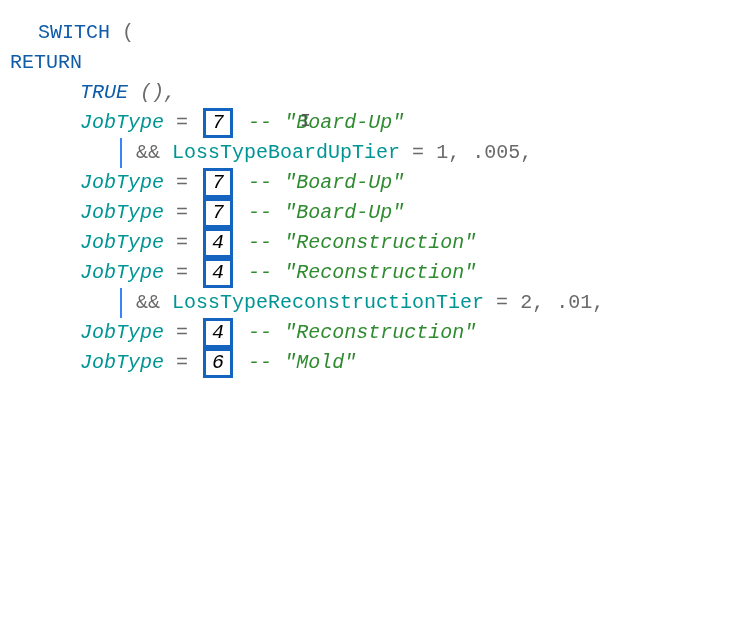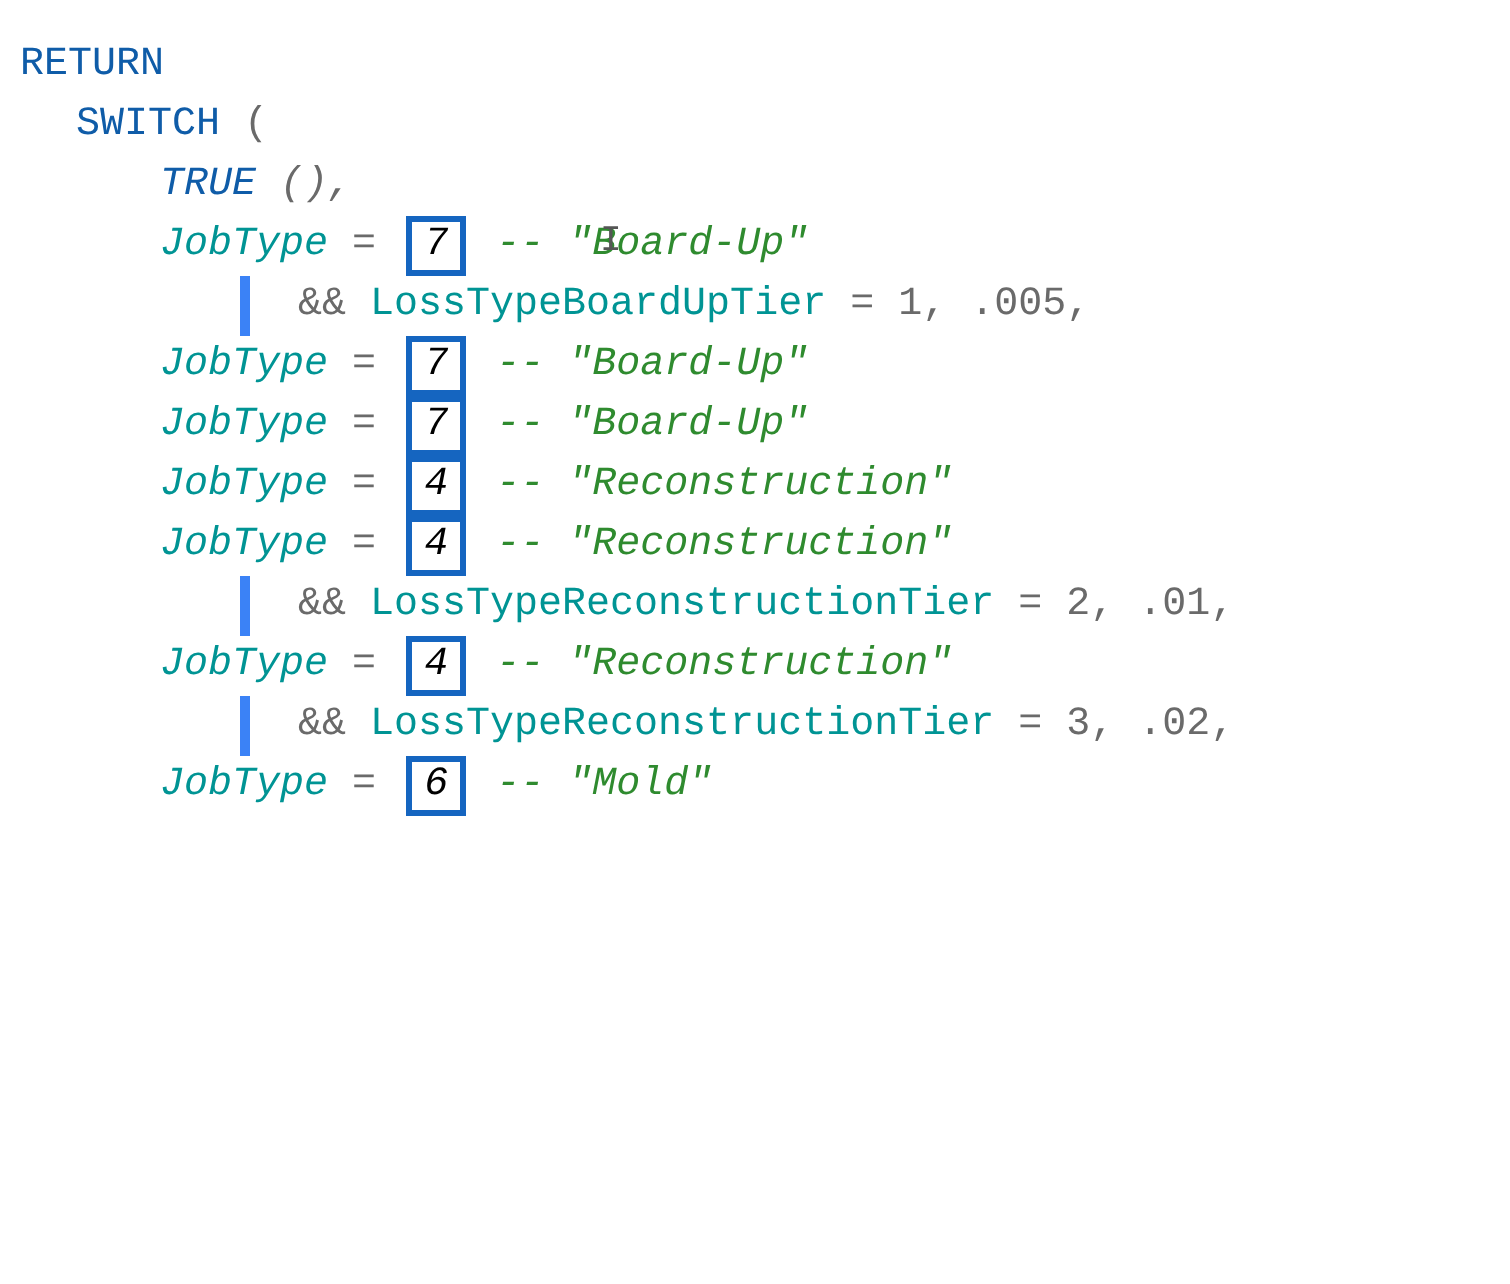--- a/index.html
+++ b/index.html
@@ -31,47 +31,47 @@
     color: #000;
     border: 3px solid #1565c0;
     padding: 0px 6px;
     margin: 0 3px;
     display: inline-block;
     line-height: 1.2;
     font-weight: 500;
     background: #fff;
   }
   .guide {
-    border-left: 5px solid #3b82f6;
-    padding-left: 24px;
+    border-left: 2px solid #3b82f6;
+    padding-left: 14px;
     margin-left: 0px;
     display: inline-block;
   }
   .cursor {
     position: absolute;
     color: #555;
     font-size: 18px;
     user-select: none;
     pointer-events: none;
   }
 </style>
 </head>
 <body>
 
 <div class="editor">
 
   <span class="cursor" style="left:300px; top:108px;">I</span>
 
-  <span class="line">
-    <span class="kw-blue">RETURN</span>
-  </span>
-
   <span class="line indent-1">
     <span class="kw-blue">SWITCH</span>
     <span class="op"> (</span>
+  </span>
+
+  <span class="line">
+    <span class="kw-blue">RETURN</span>
   </span>
 
   <span class="line indent-2">
     <span class="kw-blue">TRUE</span>
     <span class="op"> <span>(),</span></span>
   </span>
 
   <span class="line indent-2">
     <span class="name">JobType</span>
     <span class="op"> <span>=</span> </span><span class="boxed">7</span>
@@ -114,27 +114,20 @@
       <span class="name"> <span>LossTypeReconstructionTier</span></span>
       <span class="op"> <span>=</span> </span><span class="num">2</span><span class="op"><span>, </span></span><span class="num">.01</span><span class="op">,</span>
     </span>
   </span>
 
   <span class="line indent-2">
     <span class="name">JobType</span>
     <span class="op"> <span>=</span> </span><span class="boxed">4</span>
     <span class="comment"> <span>--</span> </span><span class="comment">"Reconstruction"</span>
   </span>
-  <span class="line indent-3">
-    <span class="guide">
-      <span class="op">&amp;&amp;</span>
-      <span class="name"> <span>LossTypeReconstructionTier</span></span>
-      <span class="op"> <span>=</span> </span><span class="num">3</span><span class="op"><span>, </span></span><span class="num">.02</span><span class="op">,</span>
-    </span>
-  </span>
 
   <span class="line indent-2">
     <span class="name">JobType</span>
     <span class="op"> <span>=</span> </span><span class="boxed">6</span>
     <span class="comment"> <span>--</span> </span><span class="comment">"Mold"</span>
   </span>
 
 </div>
 
 </body></html>

